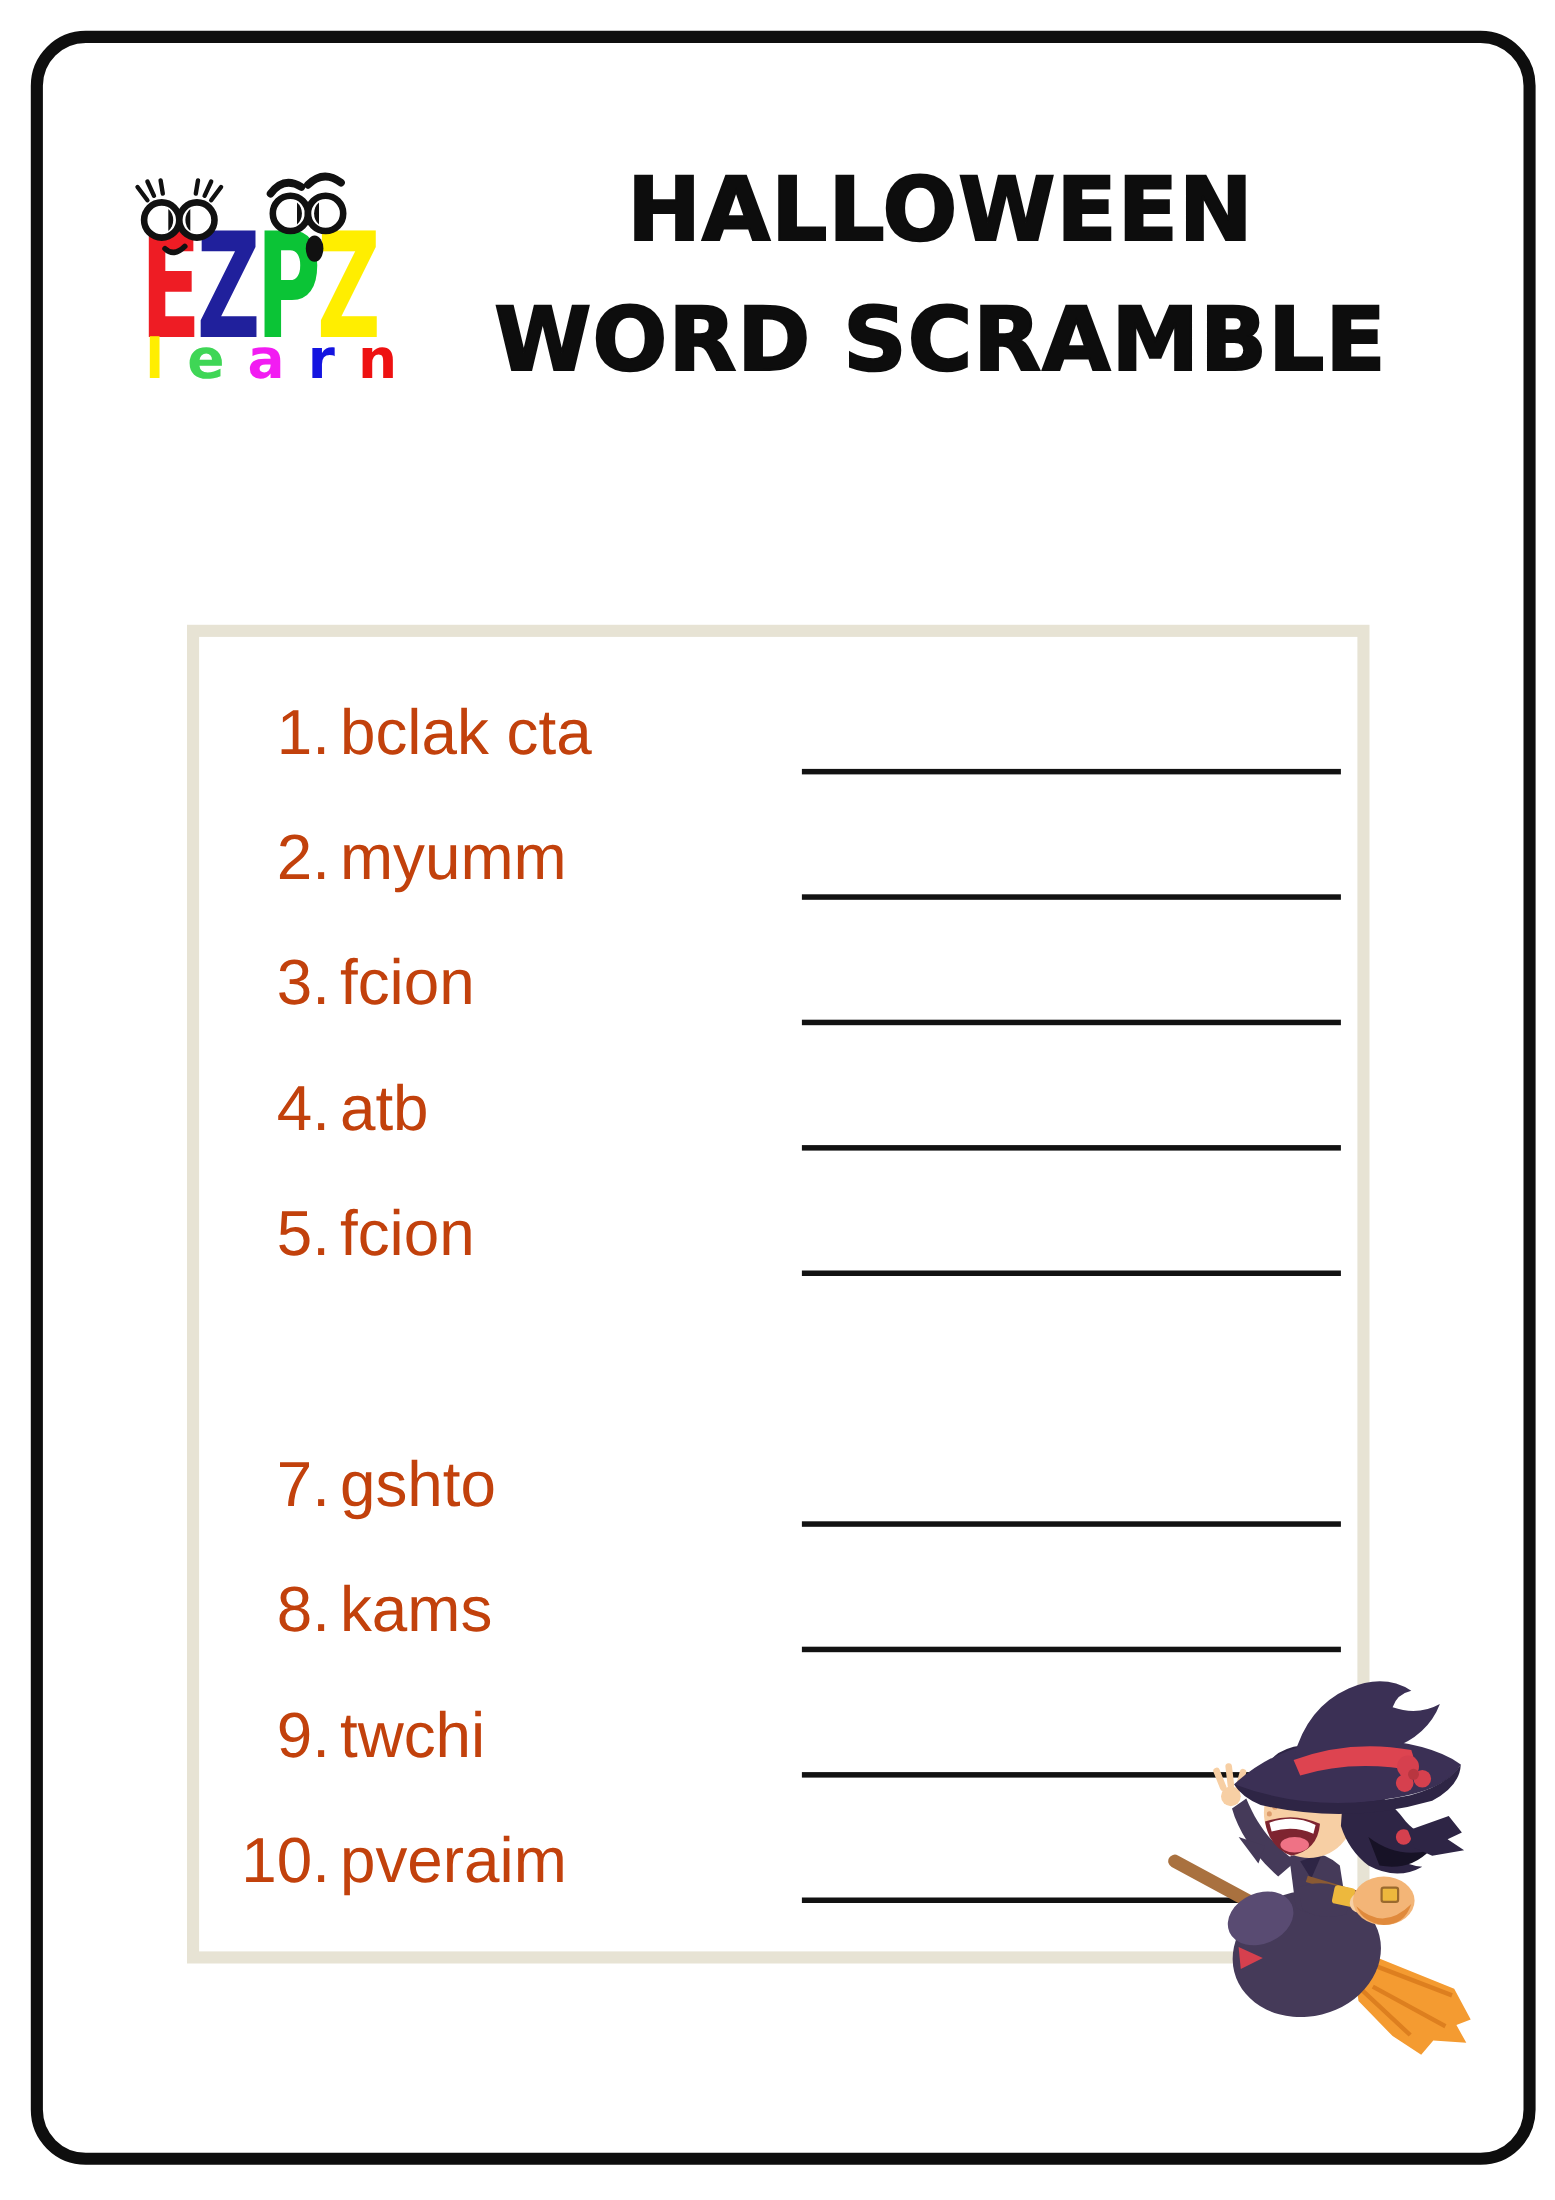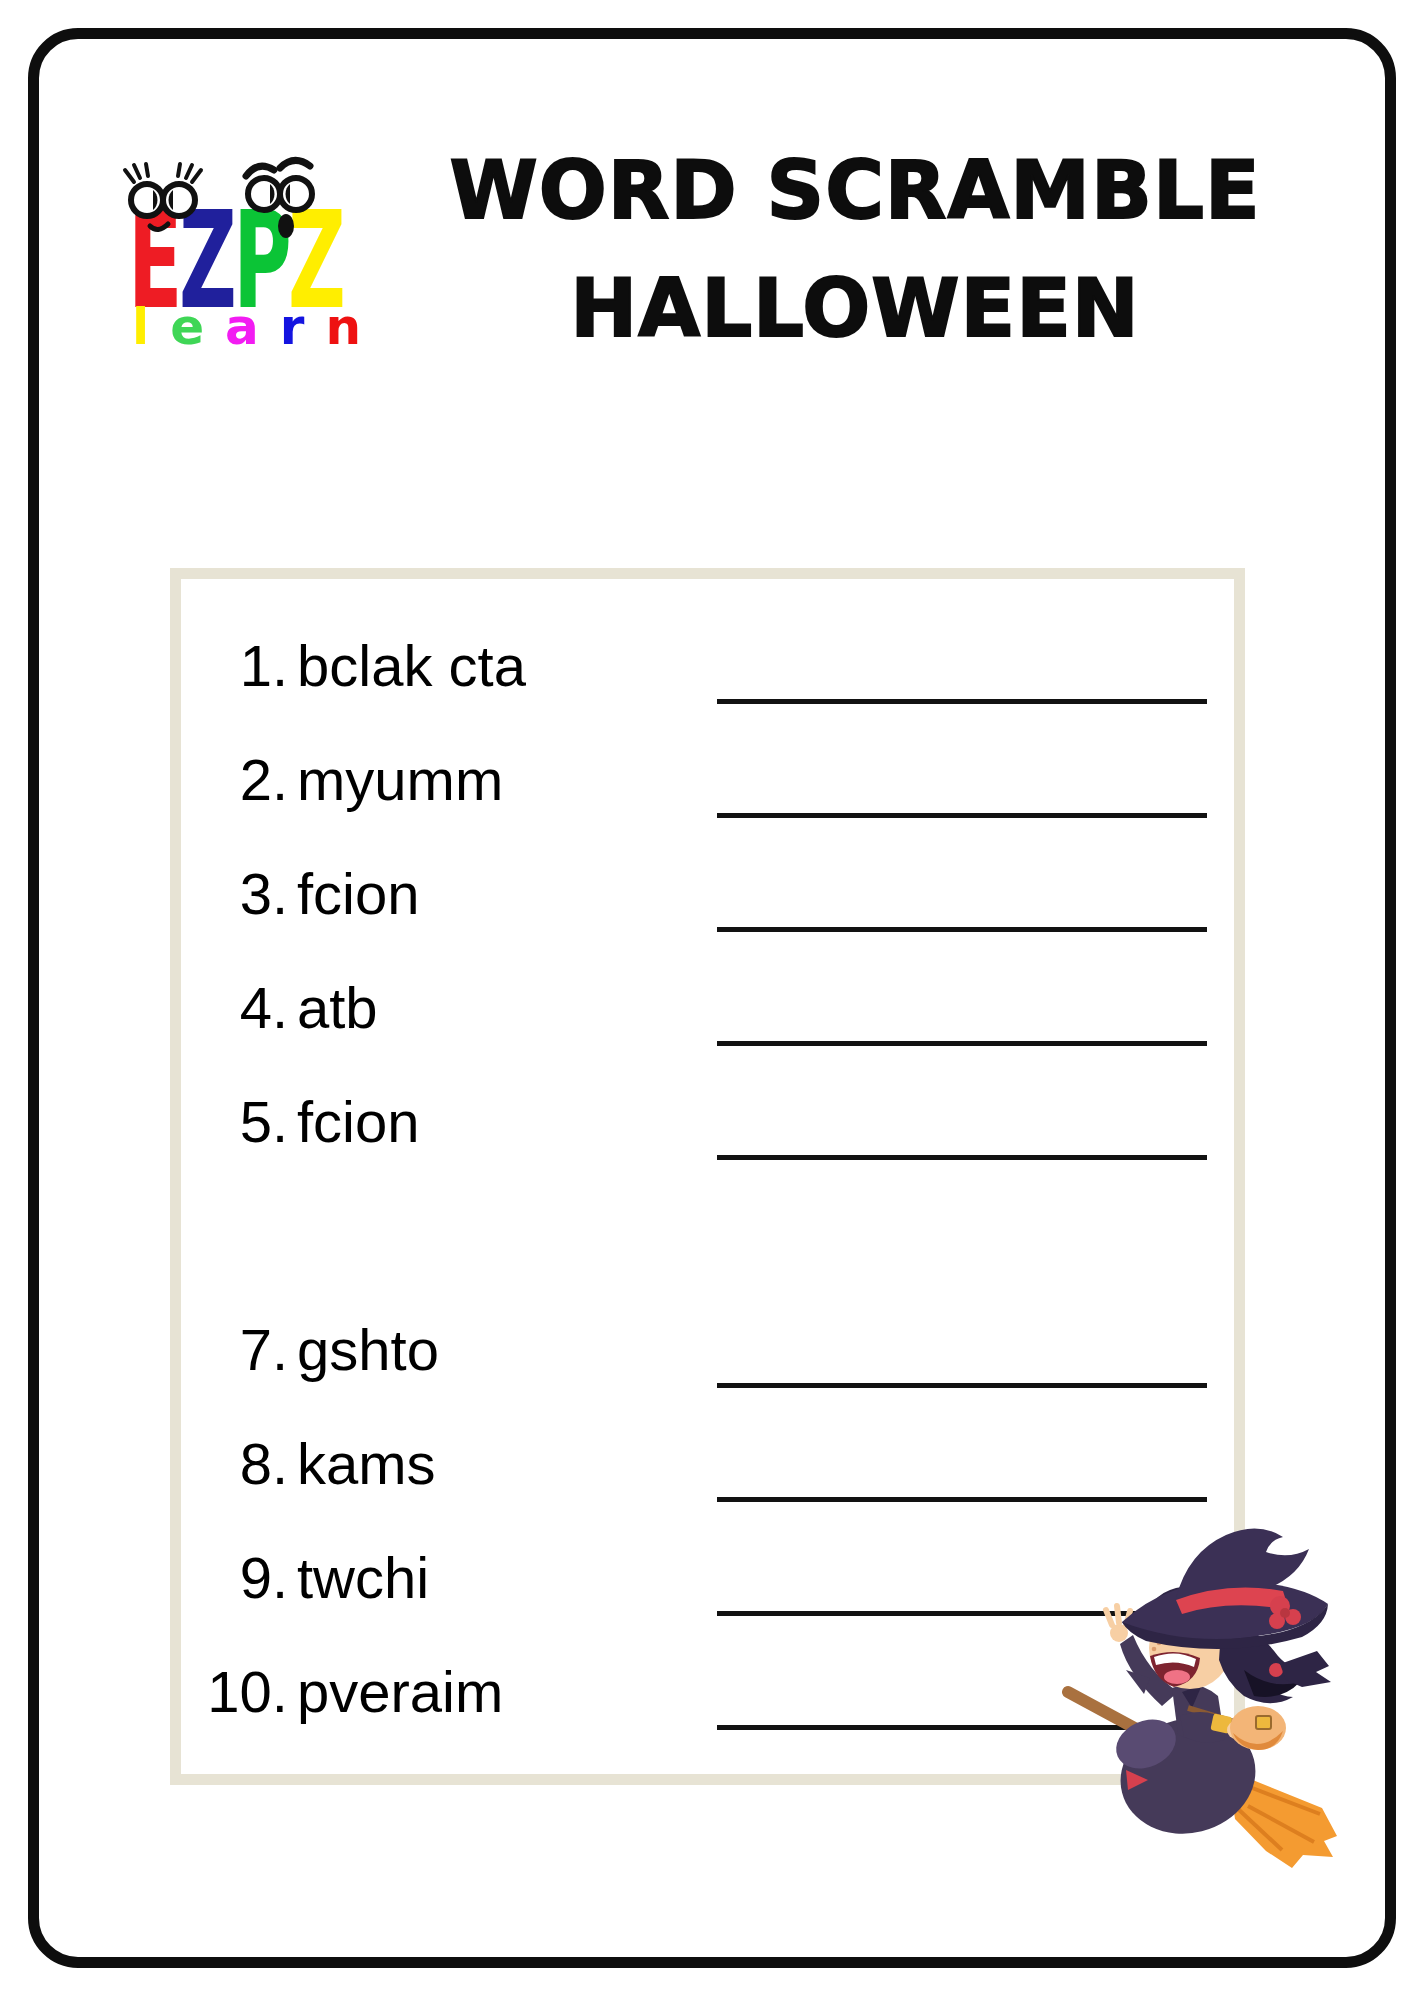--- a/index.html
+++ b/index.html
@@ -23,22 +23,22 @@
   
   .title{position:absolute;left:420px;top:132px;width:870px;text-align:center;
         font-family:"DejaVu Sans",sans-serif;font-weight:900;color:#0d0d0d;
         font-size:80px;line-height:118px;letter-spacing:1px;
         -webkit-text-stroke:2px #0d0d0d;white-space:nowrap;}
 
   
   .box{position:absolute;left:170px;top:568px;width:1075px;height:1217px;
         border:11px solid #e7e3d4;background:#ffffff;box-sizing:border-box;}
 
-  .row{position:absolute;left:176px;width:1060px;height:114px;
-        font-size:58px;line-height:84px;color:#000000;}
+  .row{position:absolute;left:188px;width:1060px;height:114px;
+        font-size:58px;line-height:84px;color:#c2410c;}
   .row .num{display:inline-block;width:112px;text-align:right;}
   .row .word{margin-left:9px;}
   .row .blank{position:absolute;left:541px;top:75px;width:490px;height:5px;background:#121212;}
 
   .witch{position:absolute;left:1030px;top:1520px;width:340px;height:380px;}
 </style>
 </head>
 <body>
 
 <div class="page">
@@ -71,22 +71,22 @@
       <path d="M40,14 Q54,0 70,12" stroke="#111" stroke-width="7" fill="none" stroke-linecap="round"></path>
       <circle cx="24" cy="40" r="16" fill="#fff" stroke="#111" stroke-width="6"></circle>
       <circle cx="56" cy="40" r="16" fill="#fff" stroke="#111" stroke-width="6"></circle>
       <path d="M30,30 A10,12 0 0 1 30,50 Z" fill="#111"></path>
       <path d="M50,30 A10,12 0 0 0 50,50 Z" fill="#111"></path>
       <ellipse cx="46" cy="72" rx="8" ry="12" fill="#111"></ellipse>
     </svg>
   </div>
 
   <div class="title">
+    <div>HALLOWEEN</div>
     <div>WORD SCRAMBLE</div>
-    <div>HALLOWEEN</div>
   </div>
 
   <div class="box"></div>
 
   <div class="row" style="top:624px"><span class="num">1.</span><span class="word">bclak cta</span><span class="blank"></span></div>
   <div class="row" style="top:738px"><span class="num">2.</span><span class="word">myumm</span><span class="blank"></span></div>
   <div class="row" style="top:852px"><span class="num">3.</span><span class="word">fcion</span><span class="blank"></span></div>
   <div class="row" style="top:966px"><span class="num">4.</span><span class="word">atb</span><span class="blank"></span></div>
   <div class="row" style="top:1080px"><span class="num">5.</span><span class="word">fcion</span><span class="blank"></span></div>
   <div class="row" style="top:1308px"><span class="num">7.</span><span class="word">gshto</span><span class="blank"></span></div>

